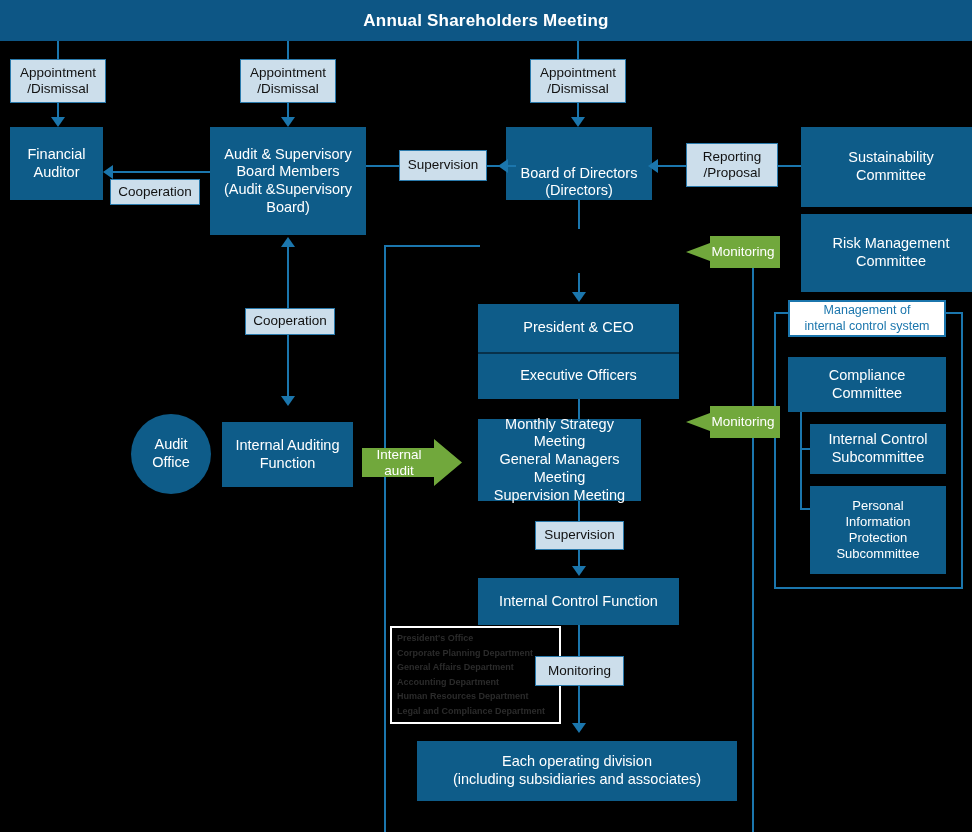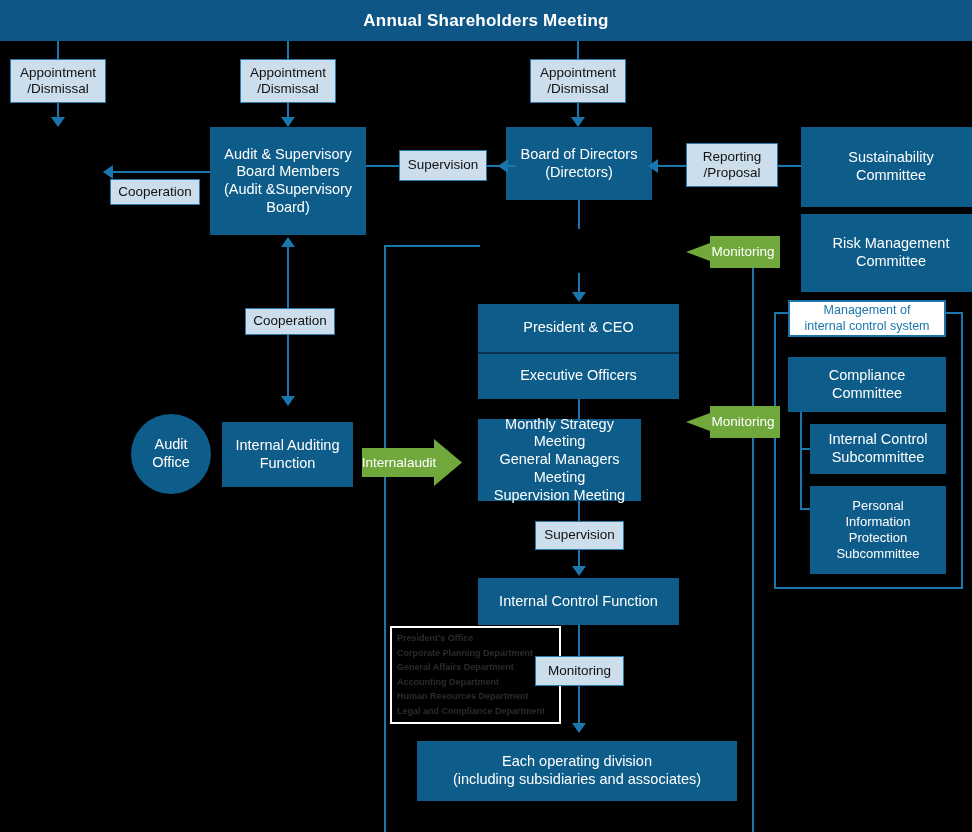--- a/index.html
+++ b/index.html
@@ -79,29 +79,33 @@
     <span>/Dismissal</span>
   </div>
 
   <div class="v" style="left:57px;top:103px;height:17px;"></div>
   <div class="ad" style="left:51px;top:117px;"></div>
   <div class="v" style="left:287px;top:103px;height:17px;"></div>
   <div class="ad" style="left:281px;top:117px;"></div>
   <div class="v" style="left:577px;top:103px;height:17px;"></div>
   <div class="ad" style="left:571px;top:117px;"></div>
 
+  <div class="box" style="left:10px;top:127px;width:93px;height:73px;flex-direction:column;">
+    <span>Financial</span>
+    <span>Auditor</span>
+  </div>
 
   <div class="box" style="left:210px;top:127px;width:156px;height:108px;flex-direction:column;">
     <span>Audit &amp; Supervisory</span>
     <span>Board Members</span>
     <span>(Audit &amp;Supervisory</span>
     <span>Board)</span>
   </div>
 
-  <div class="box" style="left:506px;top:127px;width:146px;height:73px;flex-direction:column;">
+  <div class="box" style="left:506px;top:127px;width:146px;height:73px;flex-direction:column;justify-content:flex-end;">
     <span>Board of Directors</span>
     <span>(Directors)</span>
   </div>
 
   <div class="h" style="left:113px;top:171px;width:97px;"></div>
   <div class="al" style="left:103px;top:165px;"></div>
   <div class="lbl" style="left:110px;top:179px;width:90px;height:26px;">
     <span>Cooperation</span>
   </div>
 
@@ -184,21 +188,21 @@
   </div>
   <div class="box" style="left:222px;top:422px;width:131px;height:65px;flex-direction:column;">
     <span>Internal Auditing</span>
     <span>Function</span>
   </div>
 
   <div class="garrow" style="left:362px;top:439px;width:100px;height:47px;">
     <svg width="100" height="47" viewBox="0 0 100 47">
       <polygon points="0,9 72,9 72,0 100,23.5 72,47 72,38 0,38" fill="#71a83c"></polygon>
     </svg>
-    <div class="gtxt" style="padding-right:26px;flex-direction:row;">
+    <div class="gtxt" style="padding-right:26px;flex-direction:column;">
       <span>Internal</span>
       <span>audit</span>
     </div>
   </div>
 
   <div class="v" style="left:384px;top:245px;height:587px;"></div>
   <div class="h" style="left:384px;top:245px;width:96px;"></div>
 
   <div class="v" style="left:578px;top:501px;height:20px;"></div>
   <div class="lbl" style="left:535px;top:521px;width:89px;height:29px;">

